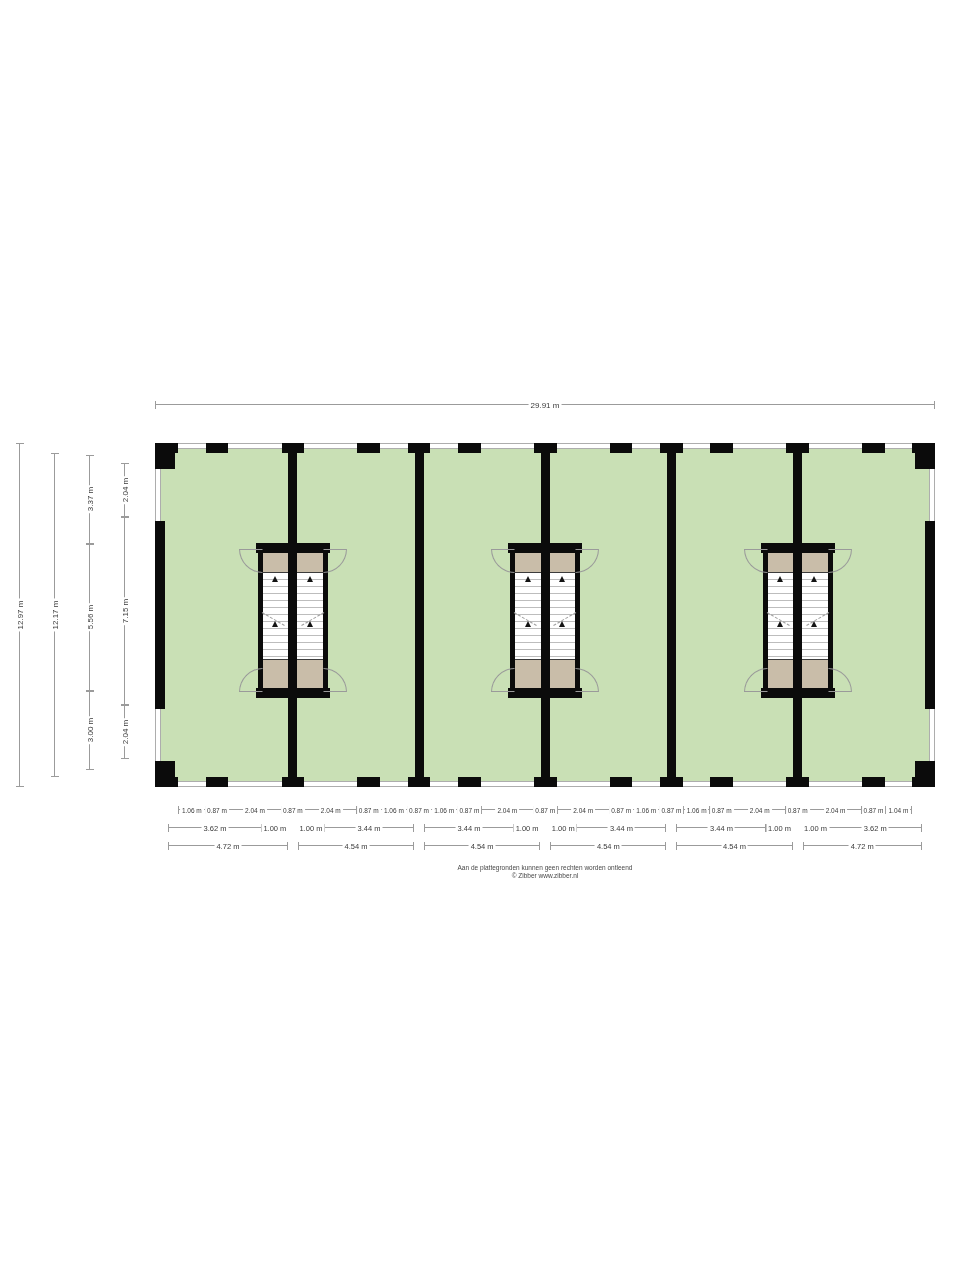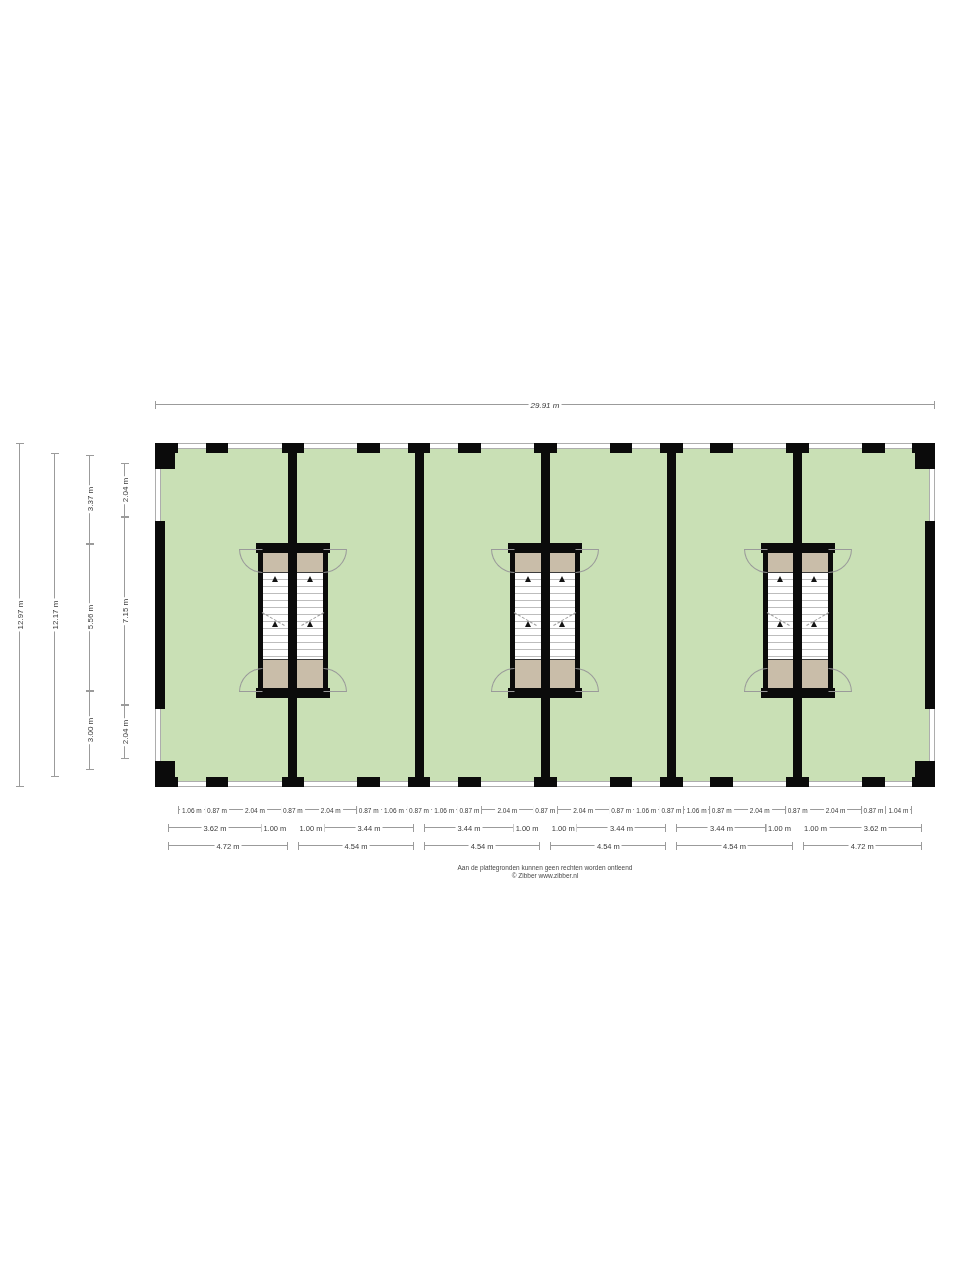--- a/index.html
+++ b/index.html
@@ -147,21 +147,21 @@
       <div class="arr" style="position: absolute; left: 811.413px; top: 621px; width: 0px; height: 0px;"></div>
       <div class="dash" style="position: absolute; left: 766.663px; top: 612px; width: 26px; height: 0px; transform-origin: 0px 50%; transform: rotate(30deg);"></div>
       <div class="dash" style="position: absolute; left: 802.663px; top: 612px; width: 26px; height: 0px; transform-origin: 100% 50%; transform: rotate(-30deg);"></div>
       <div class="arc" style="position: absolute; left: 743.663px; top: 549px; width: 24px; height: 24px; border-radius: 0px 0px 0px 24px; border-top-color: rgb(154, 154, 154); border-left-color: rgb(154, 154, 154); border-bottom-color: rgb(154, 154, 154);"></div>
       <div class="arc" style="position: absolute; left: 827.663px; top: 549px; width: 24px; height: 24px; border-radius: 0px 0px 24px; border-top-color: rgb(154, 154, 154); border-right-color: rgb(154, 154, 154); border-bottom-color: rgb(154, 154, 154);"></div>
       <div class="arc" style="position: absolute; left: 743.663px; top: 668px; width: 24px; height: 24px; border-radius: 24px 0px 0px; border-bottom-color: rgb(154, 154, 154); border-left-color: rgb(154, 154, 154); border-top-color: rgb(154, 154, 154);"></div>
       <div class="arc" style="position: absolute; left: 827.663px; top: 668px; width: 24px; height: 24px; border-radius: 0px 24px 0px 0px; border-bottom-color: rgb(154, 154, 154); border-right-color: rgb(154, 154, 154); border-top-color: rgb(154, 154, 154);"></div>
     </div>
   <div id="dim-layer">
       <div class="hseg" style="position: absolute; left: 155px; top: 401px; width: 780px; height: 8px;">
-        <div class="dlabel" style="font-size: 8px; font-style: italic;">29.91 m</div>
+        <div class="dlabel" style="font-size: 8px;">29.91 m</div>
       </div>
       <div class="vseg" style="position: absolute; left: 16px; top: 443px; width: 8px; height: 344px;">
         <div class="dlabel vlabel">12.97 m</div>
       </div>
       <div class="vseg" style="position: absolute; left: 51px; top: 453px; width: 8px; height: 324px;">
         <div class="dlabel vlabel">12.17 m</div>
       </div>
       <div class="vseg" style="position: absolute; left: 86px; top: 455px; width: 8px; height: 88.9816px;">
         <div class="dlabel vlabel">3.37 m</div>
       </div>

